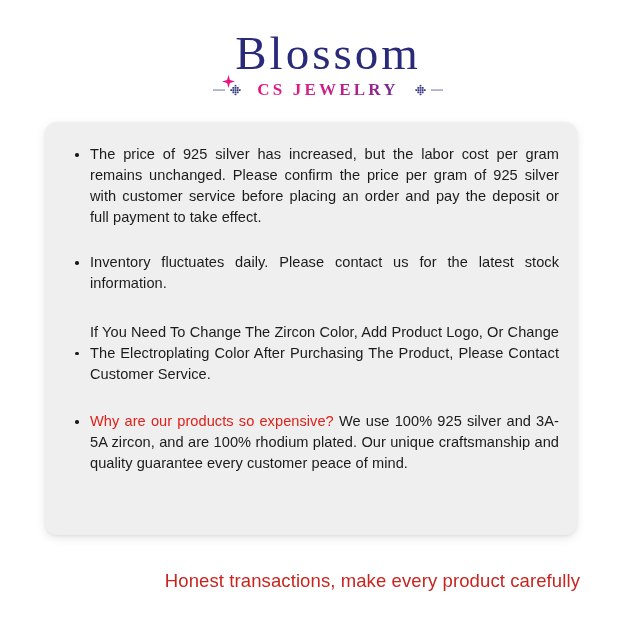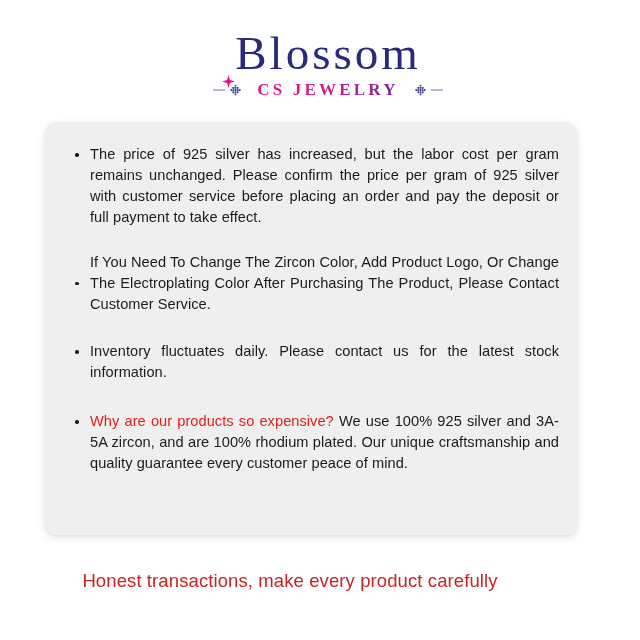--- a/index.html
+++ b/index.html
@@ -122,21 +122,21 @@
   .item-1 { margin-bottom: 24px; }
   .item-2 { margin-bottom: 26px; }
   .item-3 { margin-bottom: 28px; }
 
   
   .footer-slogan {
     position: absolute;
     left: 0;
     top: 570px;
     width: 580px;
-    text-align: center;
+    text-align: right;
     font-size: 18.5px;
     color: #c9241f;
     letter-spacing: 0.1px;
   }
 </style>
 </head>
 <body>
 
 <div class="logo-block">
 
@@ -199,28 +199,28 @@
 </div>
 
 <div class="notice-card">
   <ul class="notice-list">
 
     <li class="notice-item item-1">
       <span class="bullet"></span>
       <span>The price of 925 silver has increased, but the labor cost per gram remains unchanged. Please confirm the price per gram of 925 silver with customer service before placing an order and pay the deposit or full payment to take effect.</span>
     </li>
 
+    <li class="notice-item item-3">
+      <span class="bullet"></span>
+      <span>Inventory fluctuates daily. Please contact us for the latest stock information.</span>
+    </li>
+
     <li class="notice-item item-2 bullet-middle">
       <span class="bullet"></span>
       <span>If You Need To Change The Zircon Color, Add Product Logo, Or Change The Electroplating Color After Purchasing The Product, Please Contact Customer Service.</span>
-    </li>
-
-    <li class="notice-item item-3">
-      <span class="bullet"></span>
-      <span>Inventory fluctuates daily. Please contact us for the latest stock information.</span>
     </li>
 
     <li class="notice-item item-4">
       <span class="bullet"></span>
       <span class="q-highlight">Why are our products so expensive?</span><span> We use 100% 925 silver and 3A-5A zircon, and are 100% rhodium plated. Our unique craftsmanship and quality guarantee every customer peace of mind.</span>
     </li>
 
   </ul>
 </div>
 

